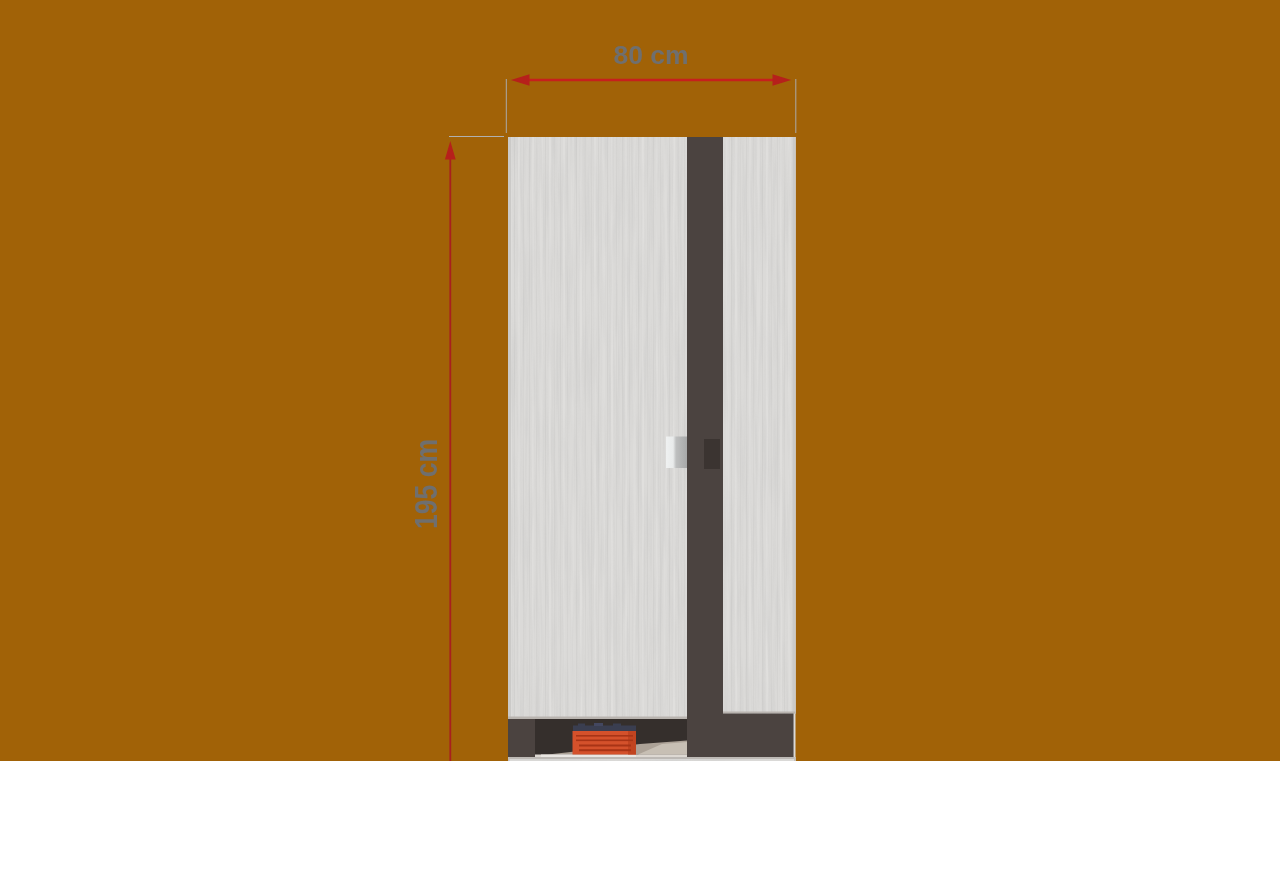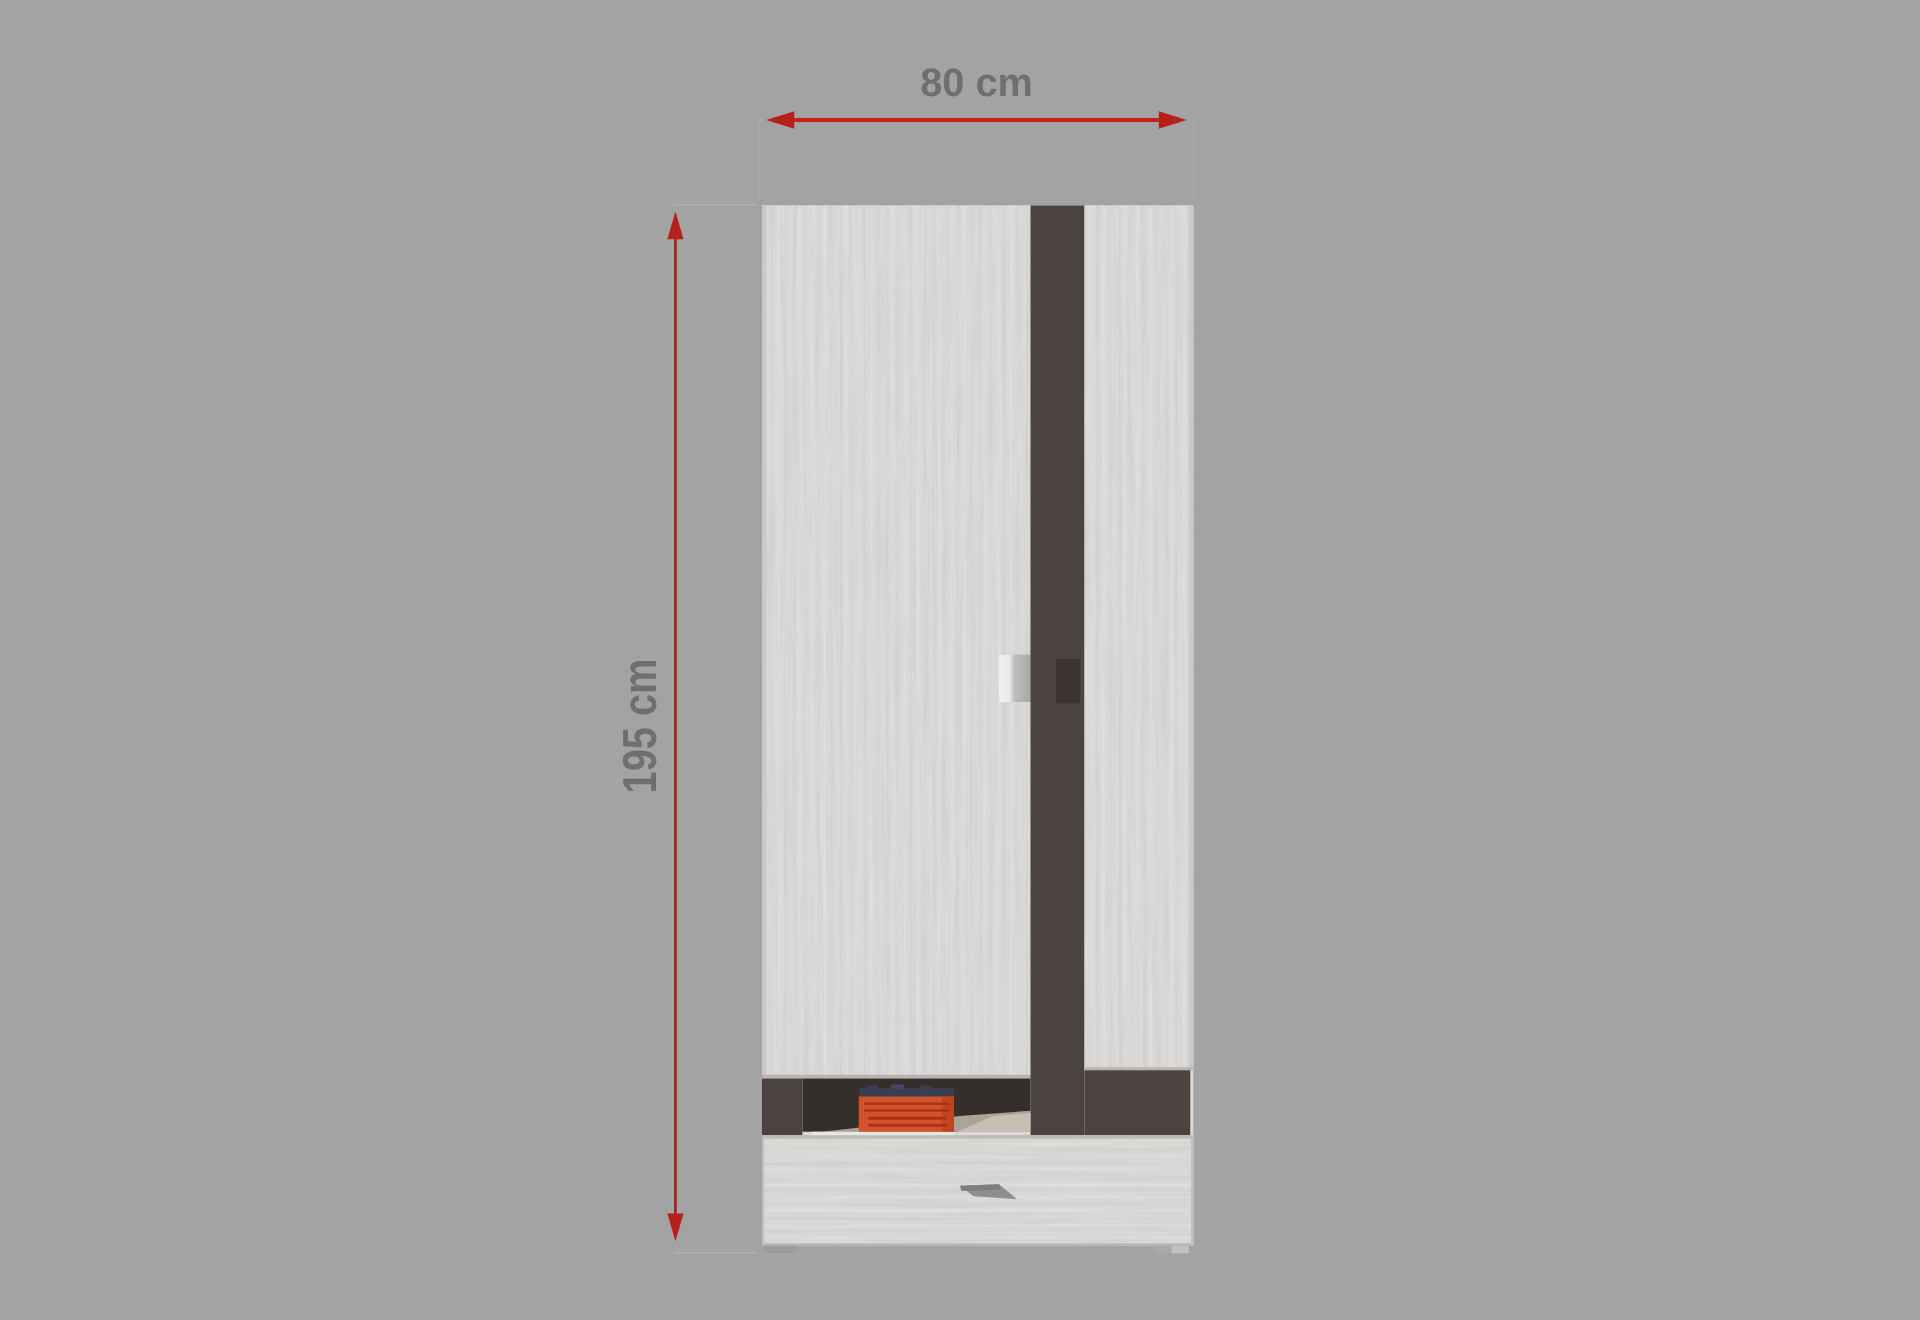--- a/index.html
+++ b/index.html
@@ -1,16 +1,16 @@
 <!DOCTYPE html>
 <html><head>
 <meta charset="utf-8">
 <style>
   html,body{margin:0;padding:0;background:#ffffff;}
-  .page{position:relative;width:1280px;height:880px;background:#a3a3a3;overflow:hidden;
+  .page{position:relative;width:1280px;height:761px;background:#a16207;overflow:hidden;
         font-family:"Liberation Sans", sans-serif;}
 </style>
 </head>
 <body>
 <div class="page">
 <svg width="1280" height="880" viewBox="0 0 1280 880" xmlns="http://www.w3.org/2000/svg">
   <defs>
     <pattern id="grainV" width="31" height="40" patternUnits="userSpaceOnUse">
       <rect width="31" height="40" fill="#dbdad8"></rect>
       <rect x="2" width="1" height="40" fill="#d5d4d2"></rect>

